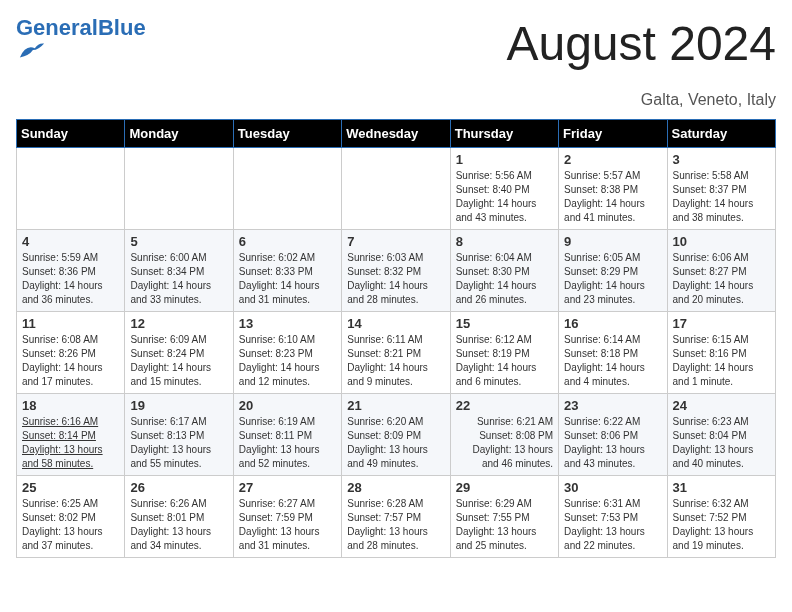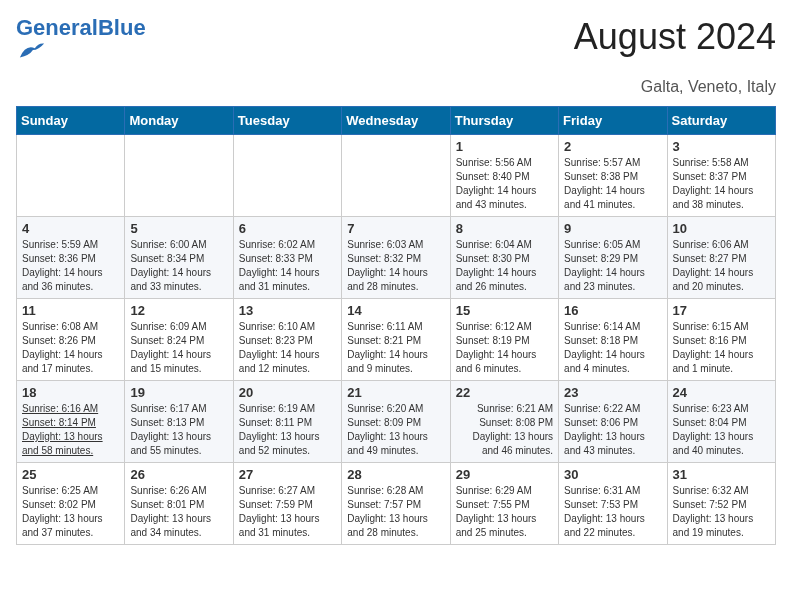--- a/index.html
+++ b/index.html
@@ -31,37 +31,37 @@
     }
     .logo-bird {
       width: 28px;
       height: 22px;
       margin-left: 2px;
     }
     .title-block {
       text-align: right;
     }
     .title-block h1 {
-      font-size: 36px;
+      font-size: 48px;
       font-weight: normal;
       color: #222;
     }
     .title-block h2 {
       font-size: 16px;
       font-weight: normal;
       color: #555;
       margin-top: 20px;
     }
     table {
       width: 100%;
       border-collapse: collapse;
       font-size: 11px;
     }
     thead tr th {
-      background-color: #0369a1;
+      background-color: #000000;
       color: #fff;
       padding: 6px 4px;
       text-align: left;
       font-size: 13px;
       font-weight: bold;
       border: 1px solid #2a6db5;
     }
     tbody tr td {
       border: 1px solid #ccc;
       vertical-align: top;

